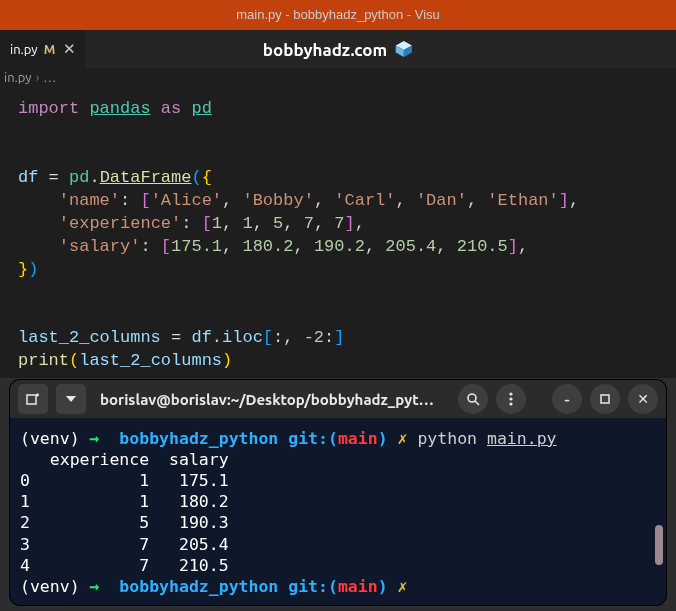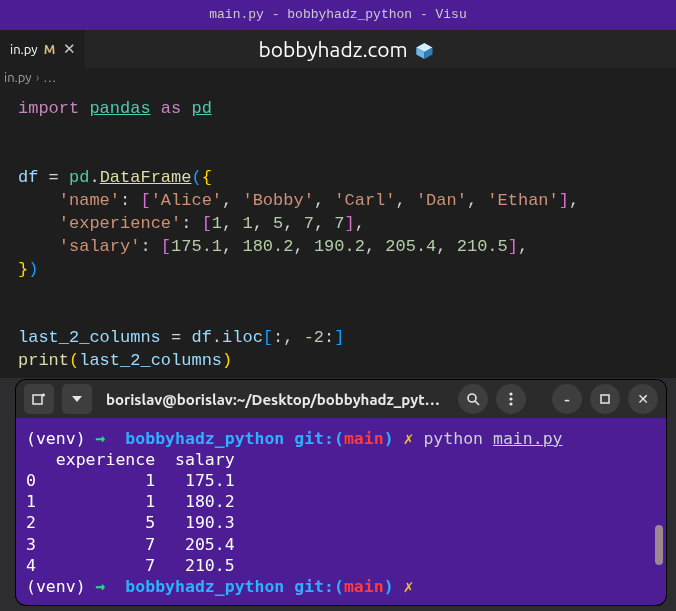--- a/index.html
+++ b/index.html
@@ -8,23 +8,23 @@
     height: 611px;
     background: #2d2d30;
     font-family: 'Consolas', 'Courier New', monospace;
     font-size: 17px;
     color: #d4d4d4;
     overflow: hidden;
     position: relative;
   }
   .titlebar {
     height: 30px;
-    background: #4c1d95;
+    background: #c2410c;
     color: #cccccc;
-    font-family: Liberation Mono, monospace;
+    font-family: Liberation Sans, sans-serif;
     font-size: 13px;
     text-align: center;
     line-height: 30px;
     overflow: hidden;
   }
   .tabbar {
     height: 38px;
     background: #252526;
     display: flex;
     align-items: center;
@@ -46,26 +46,25 @@
   .tab .close {
     width: 16px; height: 16px;
     display: flex; align-items: center; justify-content: center;
     color: #ccc; font-size: 15px; cursor: pointer;
   }
   .site-brand {
     position: absolute;
     left: 50%; transform: translateX(-50%);
     color: #fff;
     font-family: Ubuntu, sans-serif;
-    font-size: 21px;
-    font-weight: 400;
+    font-size: 17px;
+    font-weight: 700;
     display: flex;
     align-items: center;
     gap: 8px;
-    margin-left: 8px;
   }
   .cube {
     width: 18px; height: 18px;
     display: inline-block;
   }
   .breadcrumb {
     height: 22px;
     background: #1e1e1e;
     font-family: Ubuntu, sans-serif;
     font-size: 13px;
@@ -90,23 +89,23 @@
   .brace { color: #ffd700; }
   .brk { color: #da70d6; }
   .paren { color: #179fff; }
   .str { color: #ce9178; }
   .num { color: #b5cea8; }
   .comma { color: #d4d4d4; }
   .var { color: #9cdcfe; }
 
   .terminal-wrap {
     position: absolute;
-    left: 16px; right: 10px; bottom: 6px;
+    left: 10px; right: 10px; bottom: 6px;
     height: 225px;
-    background: #4c1d95;
+    background: #0f172a;
     border-radius: 10px;
     overflow: hidden;
     box-shadow: 0 0 0 1px #000;
   }
   .term-header {
     height: 38px;
     background: #2b2b2b;
     display: flex;
     align-items: center;
     padding: 0 8px;

